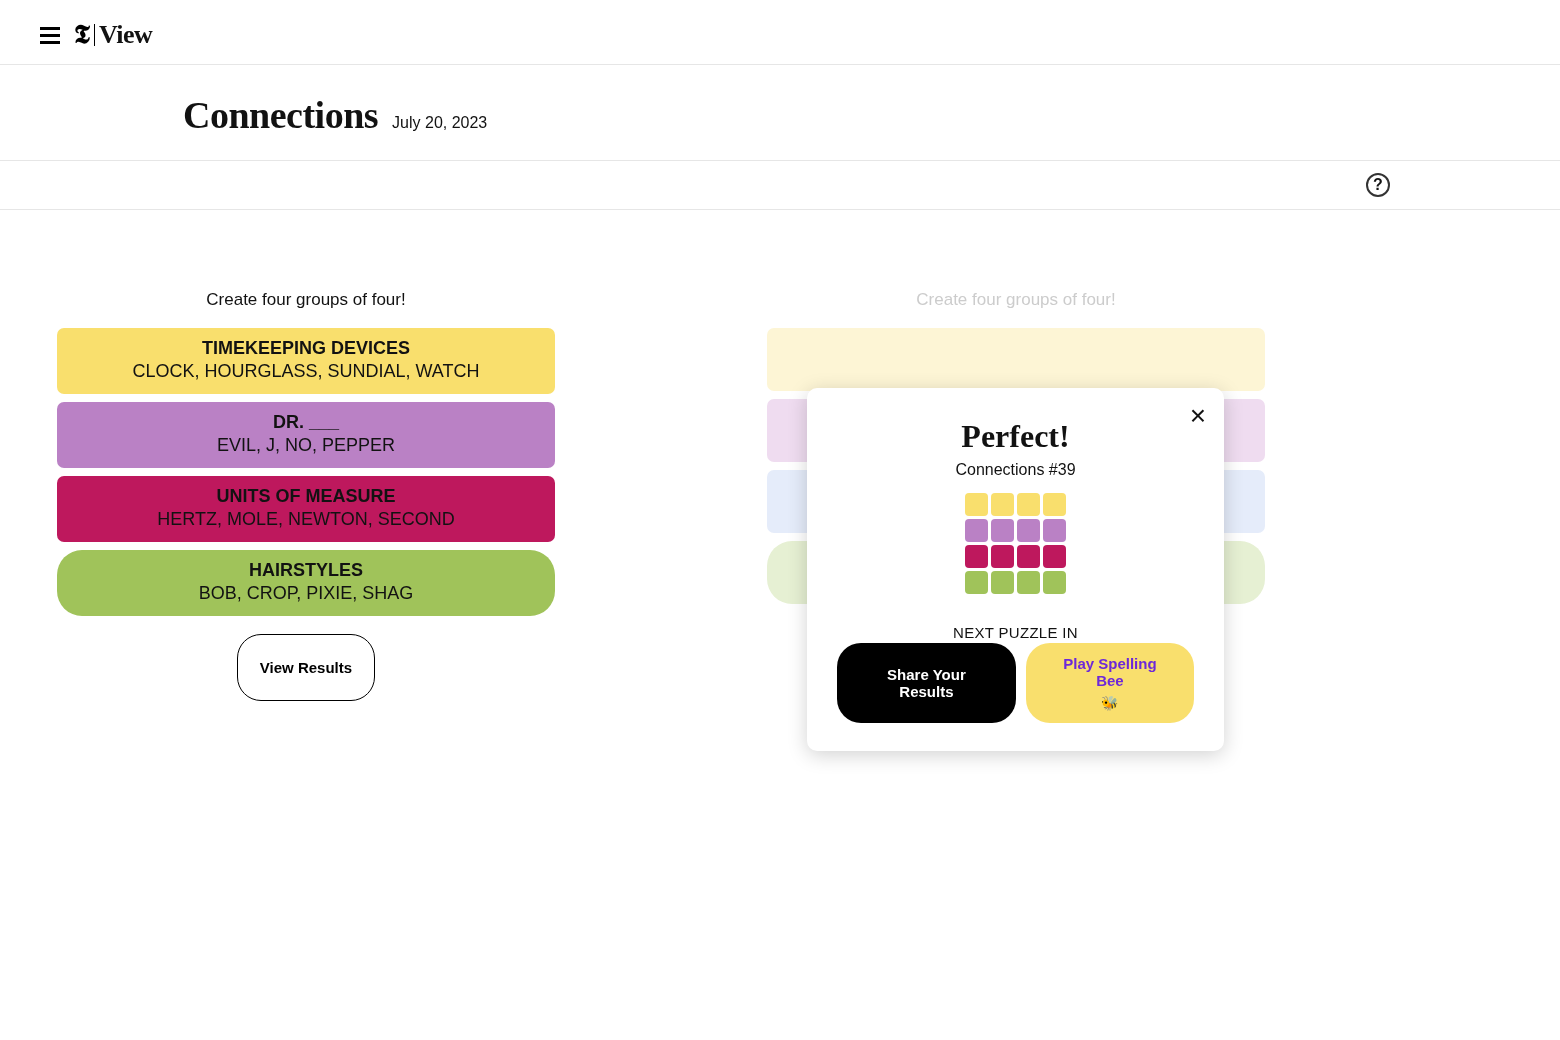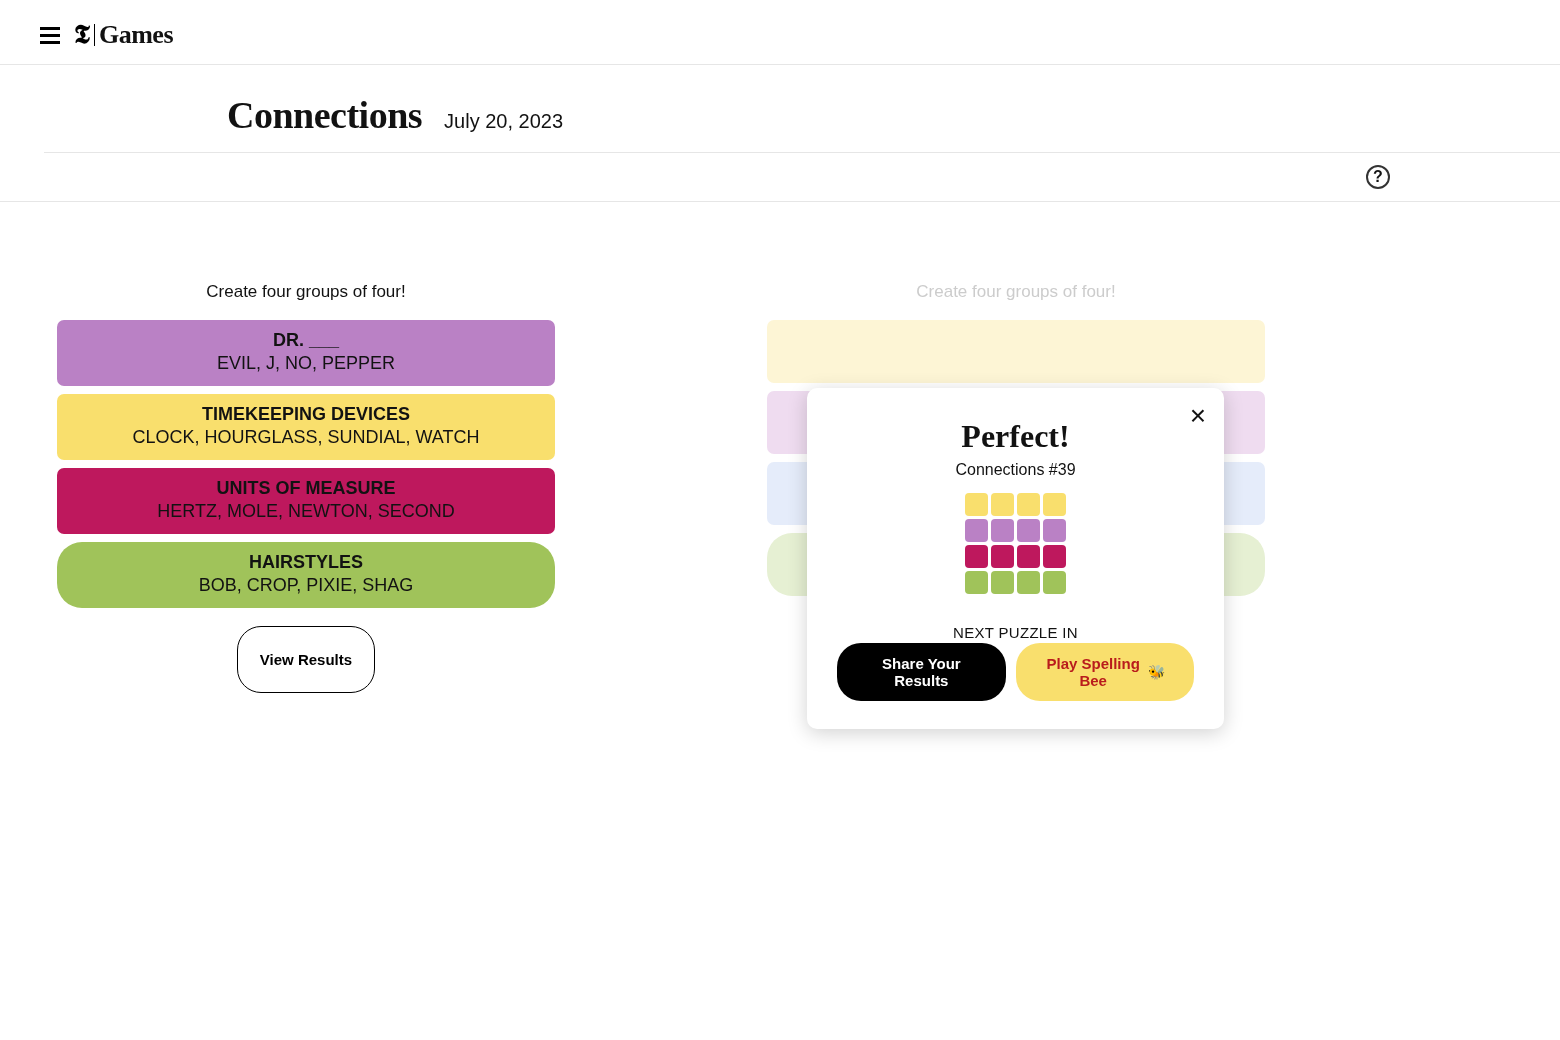--- a/index.html
+++ b/index.html
@@ -55,33 +55,32 @@
     }
     .nyt-games {
       font-weight: 800;
       font-size: 26px;
       font-family: Georgia, 'Times New Roman', serif;
       letter-spacing: -0.5px;
     }
     .title-row {
       display: flex;
       align-items: baseline;
-      gap: 22px;
-      padding: 28px 0 15px 183px;
+      gap: 14px;
+      padding: 28px 0 23px 183px;
       border-bottom: 1px solid #e6e6e6;
-      margin-left: 44px;
     }
     .game-title {
       font-family: Georgia, 'Times New Roman', serif;
       font-weight: 900;
       font-size: 38px;
       letter-spacing: -0.5px;
     }
     .game-date {
-      font-size: 20px;
+      font-size: 16px;
       font-weight: 400;
     }
     .toolbar-row {
       padding: 12px 170px;
       border-bottom: 1px solid #e6e6e6;
       display: flex;
       justify-content: flex-end;
     }
     .help-icon {
       width: 24px;
@@ -226,65 +225,66 @@
       display: flex;
       align-items: center;
       gap: 6px;
     }
     .btn-black {
       background: #000;
       color: #fff;
     }
     .btn-yellow {
       background: #f9df6d;
-      color: #b91c1c;
+      color: #6d28d9;
+      flex-direction: column;
     }
     .bee-icon {
       font-size: 14px;
     }
   </style>
 </head>
 <body>
 
 <div class="outer-container">
 
   <div class="header-row">
     <div class="hamburger-icon">
       <div></div>
         <div></div>
         <div></div>
     </div>
     <div class="nyt-logo">
       <span class="nyt-t">𝕿</span>
       <span class="nyt-divider"></span>
-      <span class="nyt-games">Games</span>
+      <span class="nyt-games">View</span>
     </div>
   </div>
 
   <div class="title-row">
     <span class="game-title">Connections</span>
     <span class="game-date">July 20, 2023</span>
   </div>
 
   <div class="toolbar-row">
     <div class="help-icon">?</div>
   </div>
 
   <div class="main-area">
 
     <div class="board left">
       <div class="board-instruction">Create four groups of four!</div>
 
+      <div class="group-bar yellow">
+        <div class="group-title">TIMEKEEPING DEVICES</div>
+        <div class="group-words">CLOCK, HOURGLASS, SUNDIAL, WATCH</div>
+      </div>
       <div class="group-bar purple">
         <div class="group-title">DR. ___</div>
         <div class="group-words">EVIL, J, NO, PEPPER</div>
-      </div>
-      <div class="group-bar yellow">
-        <div class="group-title">TIMEKEEPING DEVICES</div>
-        <div class="group-words">CLOCK, HOURGLASS, SUNDIAL, WATCH</div>
       </div>
       <div class="group-bar blue">
         <div class="group-title">UNITS OF MEASURE</div>
         <div class="group-words">HERTZ, MOLE, NEWTON, SECOND</div>
       </div>
       <div class="group-bar green">
         <div class="group-title">HAIRSTYLES</div>
         <div class="group-words">BOB, CROP, PIXIE, SHAG</div>
       </div>
 

